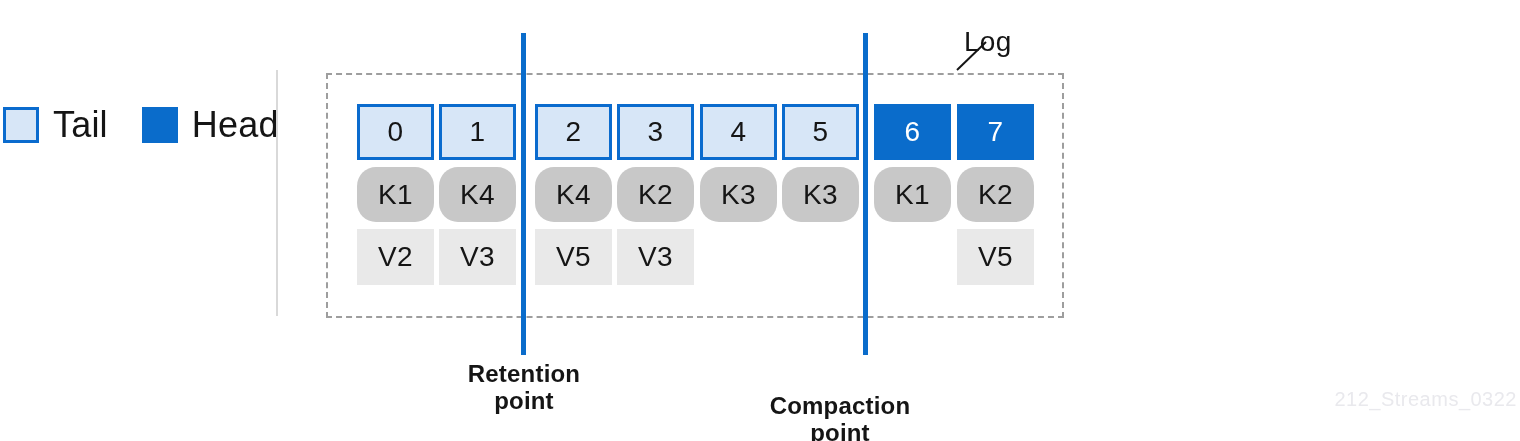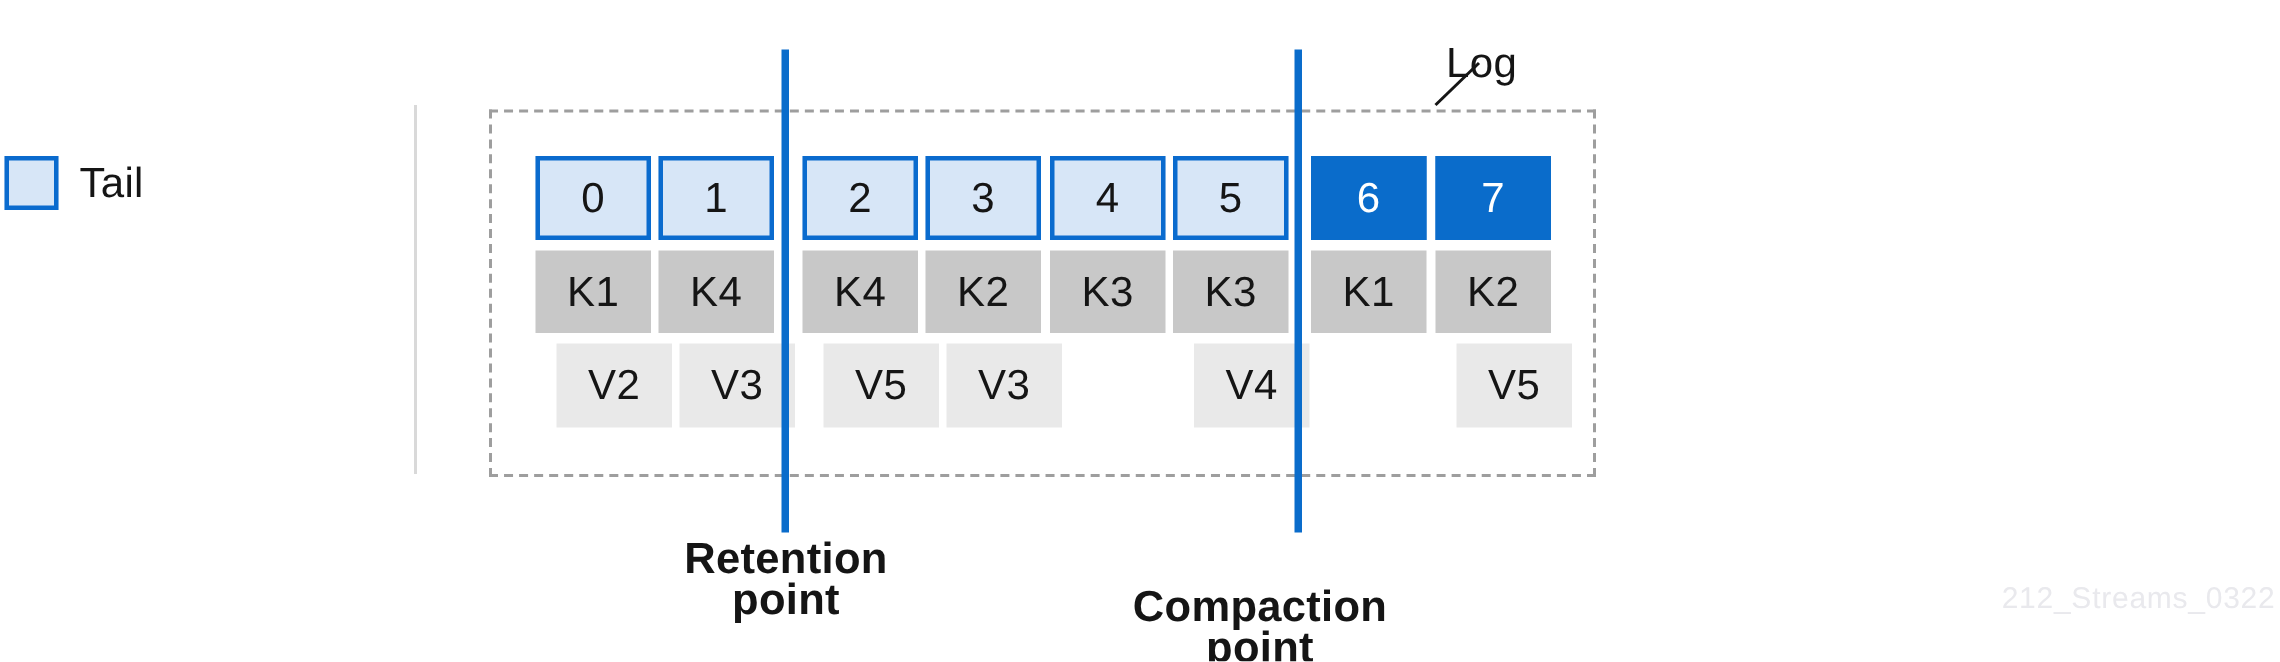--- a/index.html
+++ b/index.html
@@ -12,21 +12,21 @@
     color: var(--text, #151515);
     overflow: hidden;
   }
 
   
   .legend { position: absolute; left: 3px; top: 104px; display: flex; gap: 34px; }
   .legend-item { display: flex; align-items: center; gap: 14px; }
   .swatch { width: 30px; height: 30px; box-sizing: content-box; }
   .swatch.tail { background: var(--tail-fill); border: 3px solid var(--cell-border); }
   .swatch.head { background: var(--head-fill); border: 3px solid var(--head-fill); }
-  .legend-label { font-size: 28px; font-weight: 500; letter-spacing: 0.2px; }
+  .legend-label { font-size: 36px; font-weight: 500; letter-spacing: 0.2px; }
 
   
   .divider {
     position: absolute; left: 276px; top: 70px;
     width: 2px; height: 246px; background: var(--divider);
   }
   .log-box {
     position: absolute; left: 326px; top: 73px;
     width: 738px; height: 245px;
     border: 2px dashed var(--dash); box-sizing: border-box;
@@ -40,53 +40,57 @@
   
   .column { position: absolute; top: 104px; width: 77px; }
   .cell {
     width: 77px; box-sizing: border-box;
     display: flex; align-items: center; justify-content: center;
     font-size: 28px; letter-spacing: 0.3px;
   }
   .offset-cell { height: 56px; }
   .offset-cell.tail { background: var(--tail-fill); border: 3px solid var(--cell-border); color: var(--text); }
   .offset-cell.head { background: var(--head-fill); border: 3px solid var(--head-fill); color: #ffffff; }
-  .key-cell   { height: 55px; margin-top: 7px; background: var(--key-fill); }
-  .value-cell { height: 56px; margin-top: 7px; background: var(--value-fill); margin-left: 14px; }
+  .key-cell   { height: 55px; margin-top: 7px; background: var(--key-fill); border-radius: 19px; }
+  .value-cell { height: 56px; margin-top: 7px; background: var(--value-fill); }
 
   
   .marker-line {
     position: absolute; top: 33px; width: 5px; height: 322px;
     background: var(--marker-line);
   }
   .marker-line.retention  { left: 521px; }
   .marker-line.compaction { left: 863px; }
   .marker-label {
     position: absolute; top: 360px; width: 240px;
-    text-align: center; font-size: 29px; font-weight: 700; line-height: 27px;
+    text-align: center; font-size: 24px; font-weight: 700; line-height: 27px;
     letter-spacing: 0.2px;
   }
   .marker-label.retention  { left: 404px; }
   .marker-label.compaction { left: 720px; margin-top: 32px; }
 
   
   .watermark {
     position: absolute; right: 3px; top: 388px;
     font-size: 20px; color: var(--watermark); letter-spacing: 0.5px;
   }
 </style>
 </head>
 <body>
 
 <div class="page">
 
   <div class="legend">
     <div class="legend-item">
       <span class="swatch tail"></span>
       <span class="legend-label">Tail</span>
+    </div>
+    <div class="legend-item">
+      <span class="swatch head"></span>
+      <span class="legend-label">Head</span>
     </div>
   </div>
 
   <div class="divider"></div>
 
   <div class="log-box"></div>
 
   <svg class="pointer-svg" width="1520" height="441">
     <line x1="957" y1="70" x2="986" y2="42" stroke="#151515" stroke-width="2"></line>
   </svg>
@@ -118,21 +122,20 @@
   </div>
 
   <div class="column" style="left: 700px;">
     <div class="cell offset-cell tail">4</div>
     <div class="cell key-cell">K3</div>
   </div>
 
   <div class="column" style="left: 782px;">
     <div class="cell offset-cell tail">5</div>
     <div class="cell key-cell">K3</div>
-    <div class="cell value-cell">V4</div>
   </div>
 
   <div class="column" style="left: 874px;">
     <div class="cell offset-cell head">6</div>
     <div class="cell key-cell">K1</div>
   </div>
 
   <div class="column" style="left: 957px;">
     <div class="cell offset-cell head">7</div>
     <div class="cell key-cell">K2</div>

